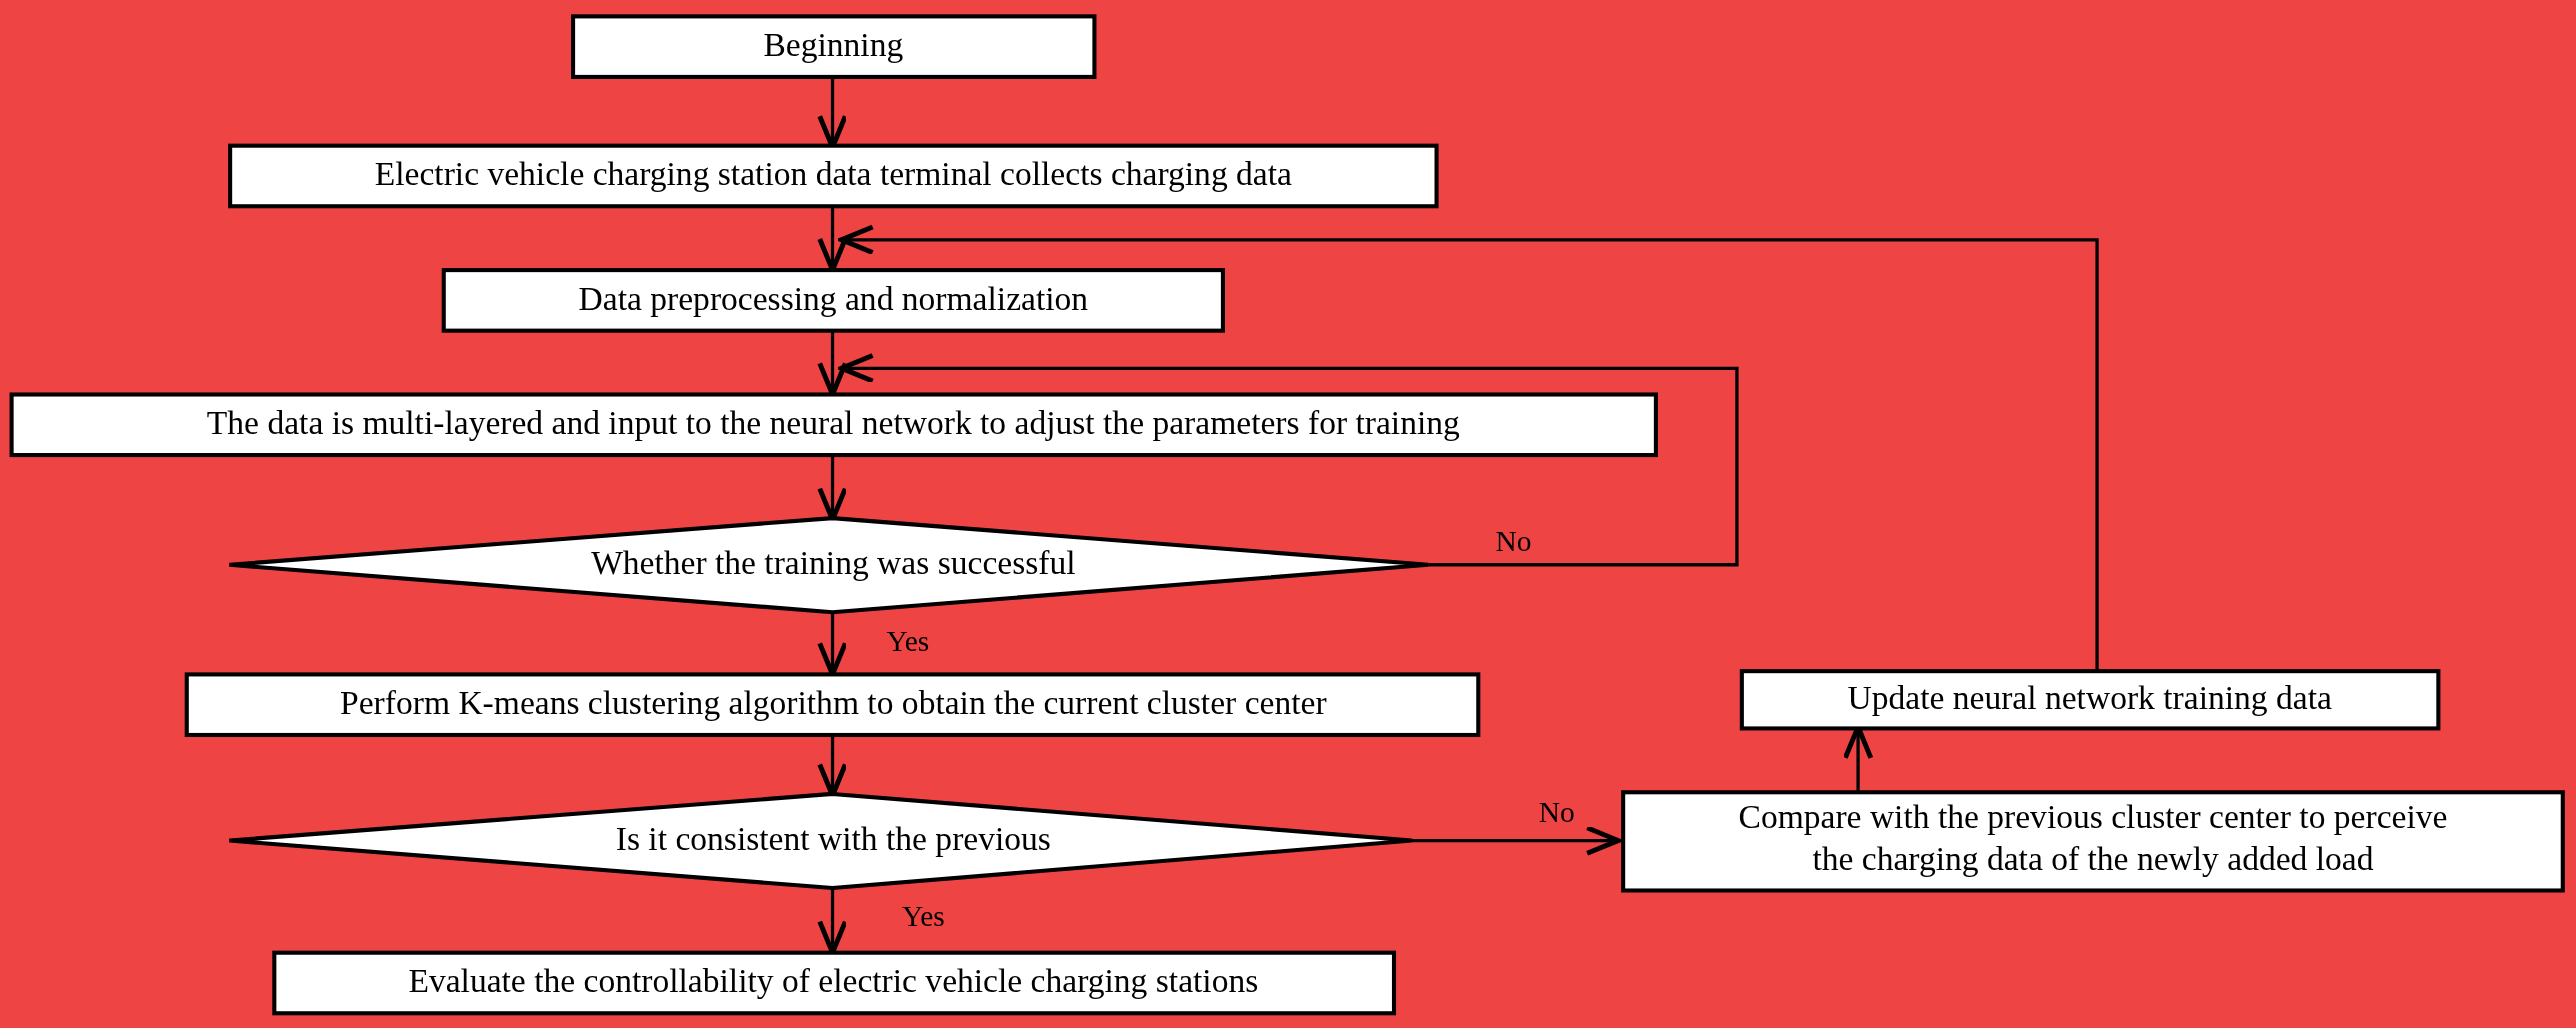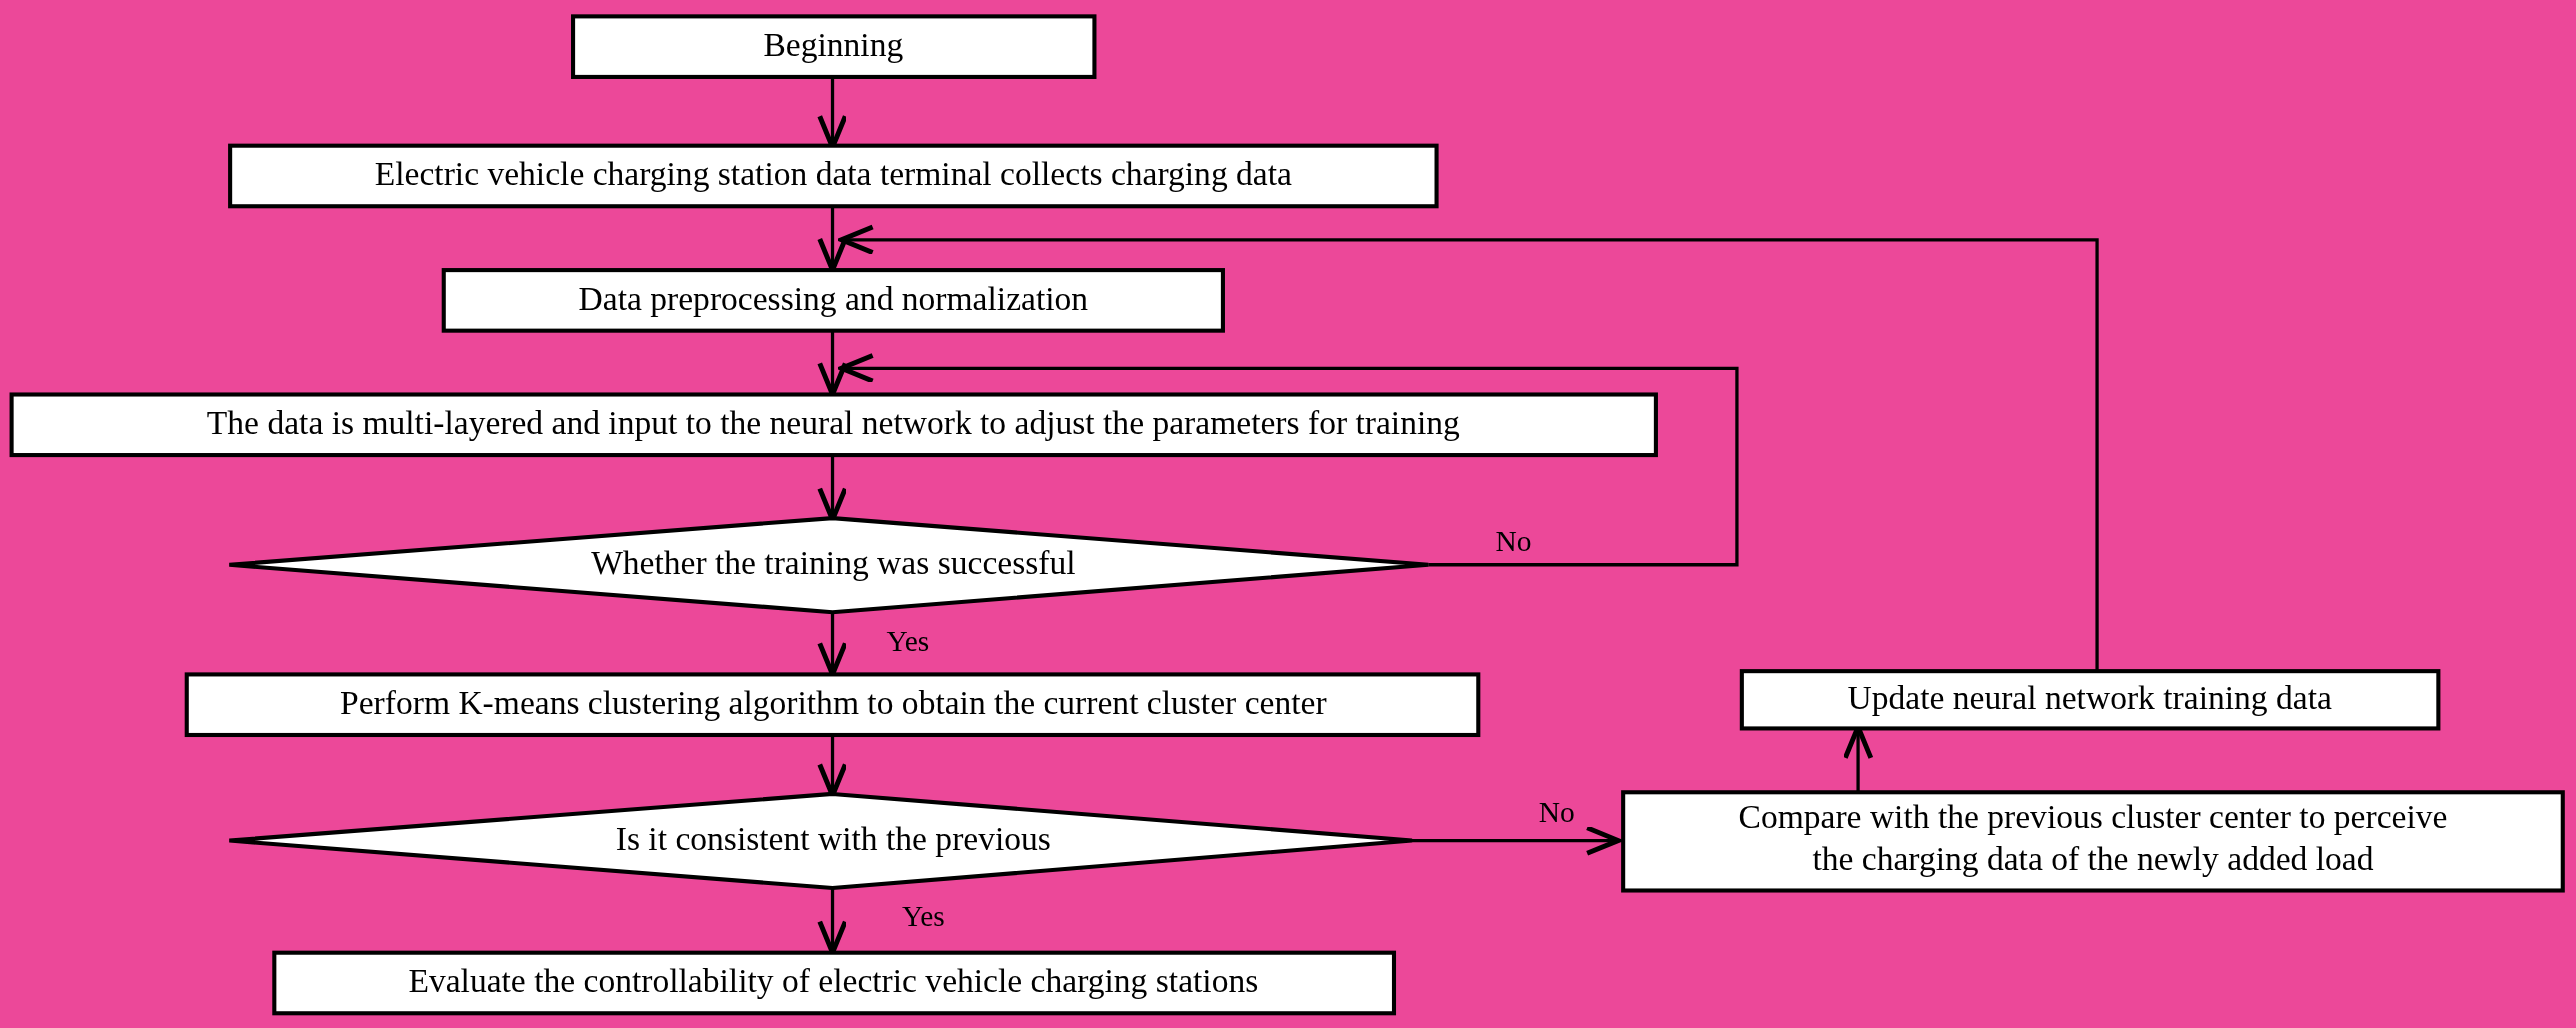--- a/index.html
+++ b/index.html
@@ -7,21 +7,21 @@
     padding: 0;
     background: #ffffff;
   }
   body {
     font-family: "Liberation Serif", "DejaVu Serif", serif;
   }
   #flowchart-root {
     position: relative;
     width: 2576px;
     height: 1028px;
-    background: #ec4899;
+    background: #ef4444;
     overflow: hidden;
   }
   svg.flow-canvas {
     position: absolute;
     top: 0;
     left: 0;
     width: 2576px;
     height: 1028px;
   }
   .node-rect {

